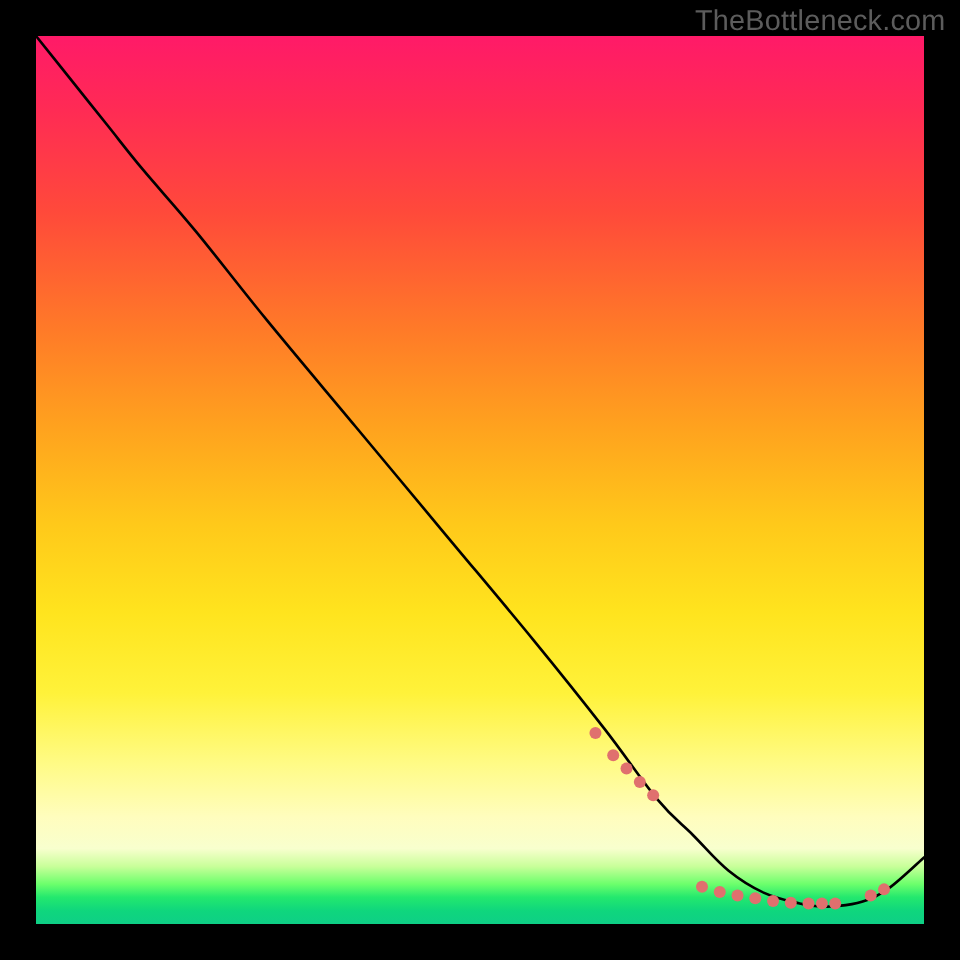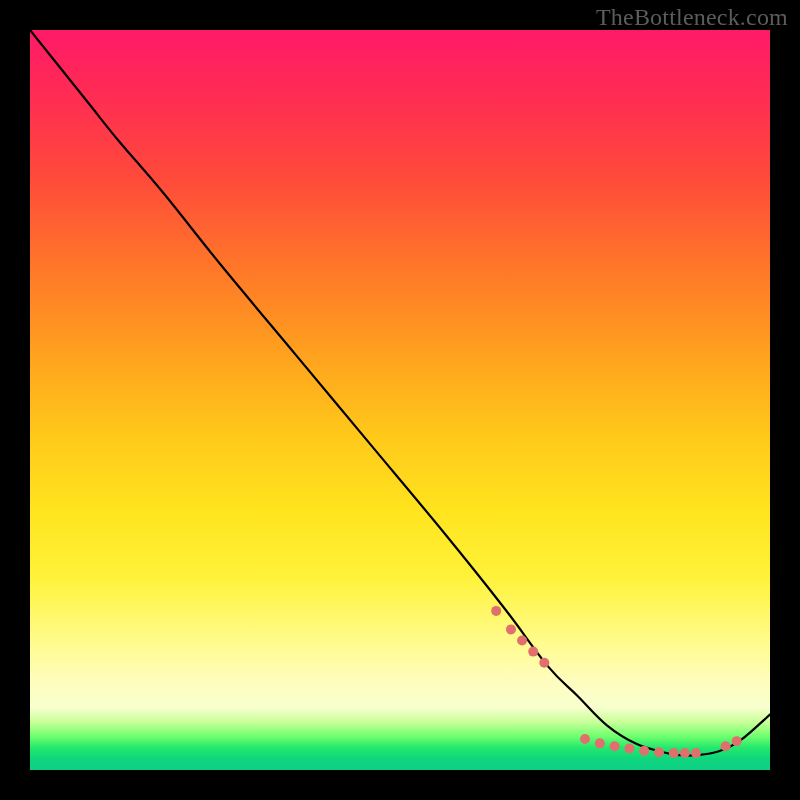--- a/index.html
+++ b/index.html
@@ -19,21 +19,20 @@
   }
   .watermark {
     position: absolute;
     top: 4px;
     right: 12px;
     color: #5c5c5c;
     font-size: 24px;
     font-weight: 500;
     letter-spacing: 0.2px;
     z-index: 5;
-    font-family: Liberation Serif, serif;
   }
   .plot-bg {
     position: absolute;
     left: 30px;
     top: 30px;
     width: 740px;
     height: 740px;
     
     background: linear-gradient(
       to bottom,

